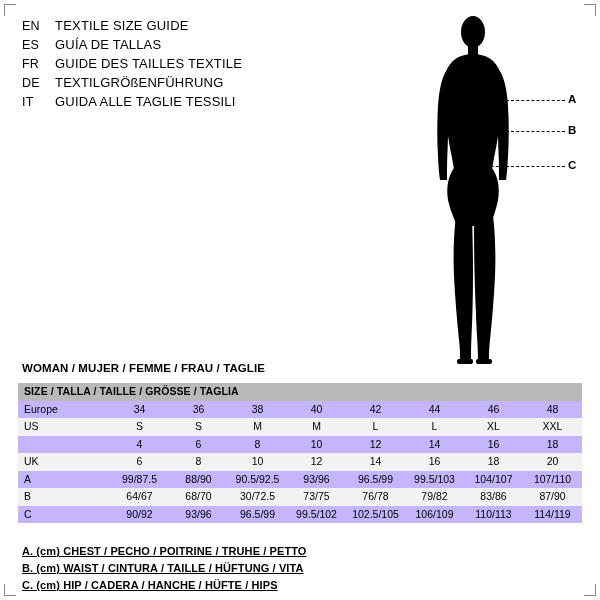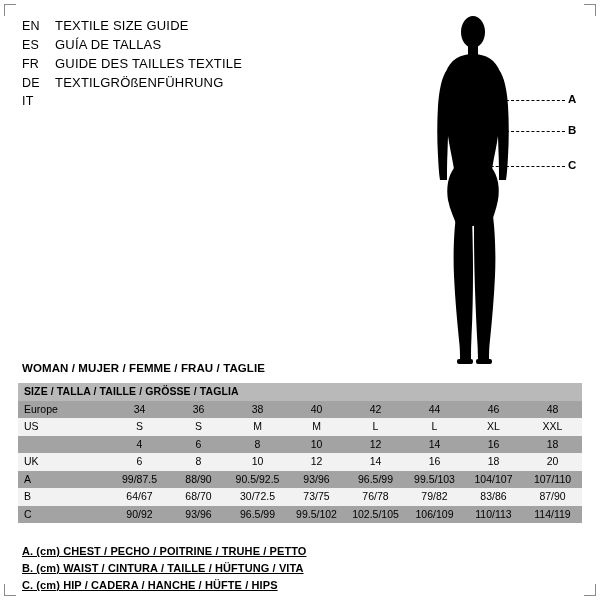--- a/index.html
+++ b/index.html
@@ -99,21 +99,21 @@
     font-weight: 400;
   }
   .size-table .hdr-row th {
     background: #b9b9b9;
     text-align: left;
     padding-left: 6px;
     font-weight: 700;
     font-size: 10.5px;
     letter-spacing: 0.1px;
   }
-  .size-table tbody tr.even td { background: #a3a3a3; }
+  .size-table tbody tr.even td { background: #c4b5fd; }
   .size-table tbody tr.odd  td { background: #f2f2f2; }
   .size-table td.rowlabel {
     text-align: left;
     padding-left: 6px;
   }
   col.c0 { width: 92px; }
   col.cx { width: 59px; }
 
   
   .footnotes {
@@ -165,20 +165,21 @@
     <div class="lang-row">
       <span class="lang-code">FR</span>
       <span class="lang-text">GUIDE DES TAILLES TEXTILE</span>
     </div>
     <div class="lang-row">
       <span class="lang-code">DE</span>
       <span class="lang-text">TEXTILGRÖßENFÜHRUNG</span>
     </div>
     <div class="lang-row">
       <span class="lang-code">IT</span>
+      <span class="lang-text">GUIDA ALLE TAGLIE TESSILI</span>
     </div>
   </div>
 
   <div class="figure-wrap">
     <svg class="figure-svg" width="190" height="360" viewBox="0 0 190 360">
       <g fill="#000000">
 
         <ellipse cx="73" cy="22" rx="12" ry="16"></ellipse>
 
         <rect x="68" y="34" width="10" height="12"></rect>

